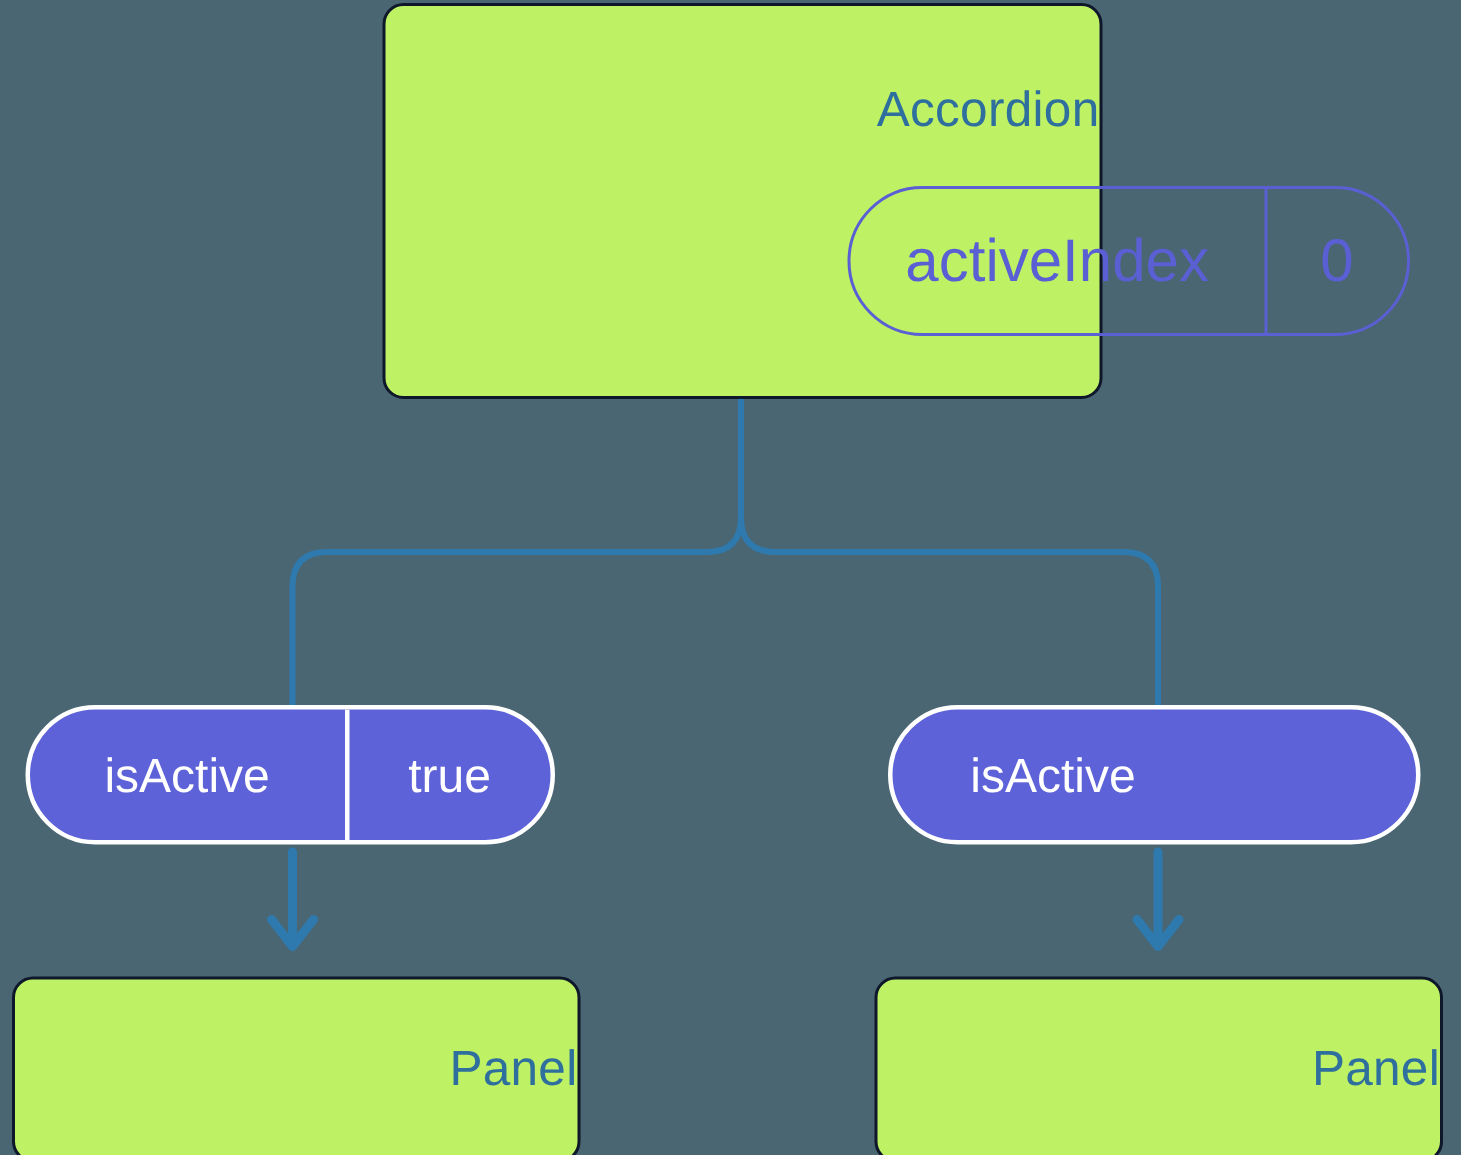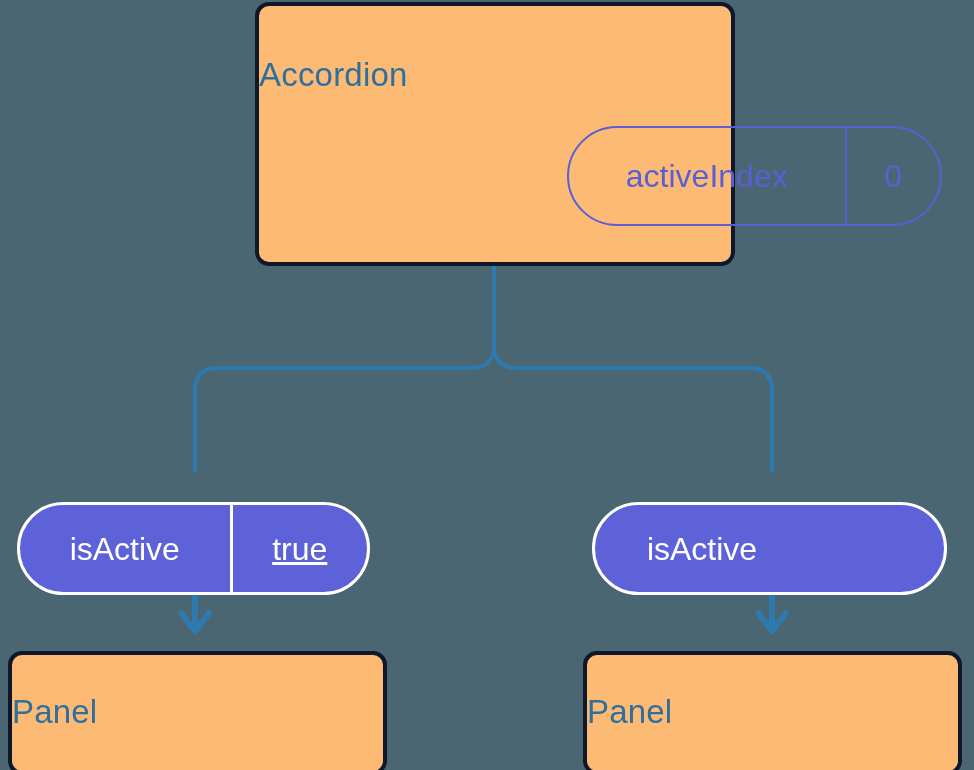--- a/index.html
+++ b/index.html
@@ -24,27 +24,27 @@
     position: absolute;
     left: 0;
     top: 0;
     width: 974px;
     height: 770px;
   }
 
   
   .card {
     position: absolute;
-    background: #fdba74;
-    border: 4px solid #0f172a;
+    background: #bef264;
+    border: 2px solid #0f172a;
     border-radius: 14px;
     box-sizing: border-box;
     display: flex;
     flex-direction: column;
-    align-items: flex-start;
+    align-items: flex-end;
   }
   .card-title {
     color: #2e6f9e;
     font-size: 33px;
     font-weight: 400;
     letter-spacing: 0.2px;
     line-height: 1;
     white-space: nowrap;
   }
 
@@ -94,31 +94,30 @@
   }
 
   
   .pill-outline {
     border: 2px solid #5b5fd4;
     background: transparent;
   }
   .pill-outline .pill-key,
   .pill-outline .pill-val {
     color: #5b5fd4;
-    font-size: 32px;
+    font-size: 40px;
   }
   .pill-outline .pill-val {
     border-left: 2px solid #5b5fd4;
   }
 
   
   .pill-filled {
     background: #5e62d8;
     border: 3px solid #ffffff;
-    margin-top: 32px;
   }
   .pill-filled .pill-key,
   .pill-filled .pill-val {
     color: #ffffff;
     font-size: 32px;
   }
   .pill-filled .pill-val {
     border-left: 3px solid #ffffff;
   }
 
@@ -131,21 +130,21 @@
   #state-activeindex .pill-key { width: 280px; }
   #state-activeindex .pill-val { width: 95px; }
 
   #state-isactive-left {
     left: 17px;
     top: 470px;
     width: 353px;
     height: 93px;
   }
   #state-isactive-left .pill-key { width: 215px; }
-  #state-isactive-left .pill-val { width: 138px; text-decoration: underline; }
+  #state-isactive-left .pill-val { width: 138px; }
 
   #state-isactive-right {
     left: 592px;
     top: 470px;
     width: 355px;
     height: 93px;
   }
   #state-isactive-right .pill-key { width: 214px; }
   #state-isactive-right .pill-val { width: 141px; }
 </style>

